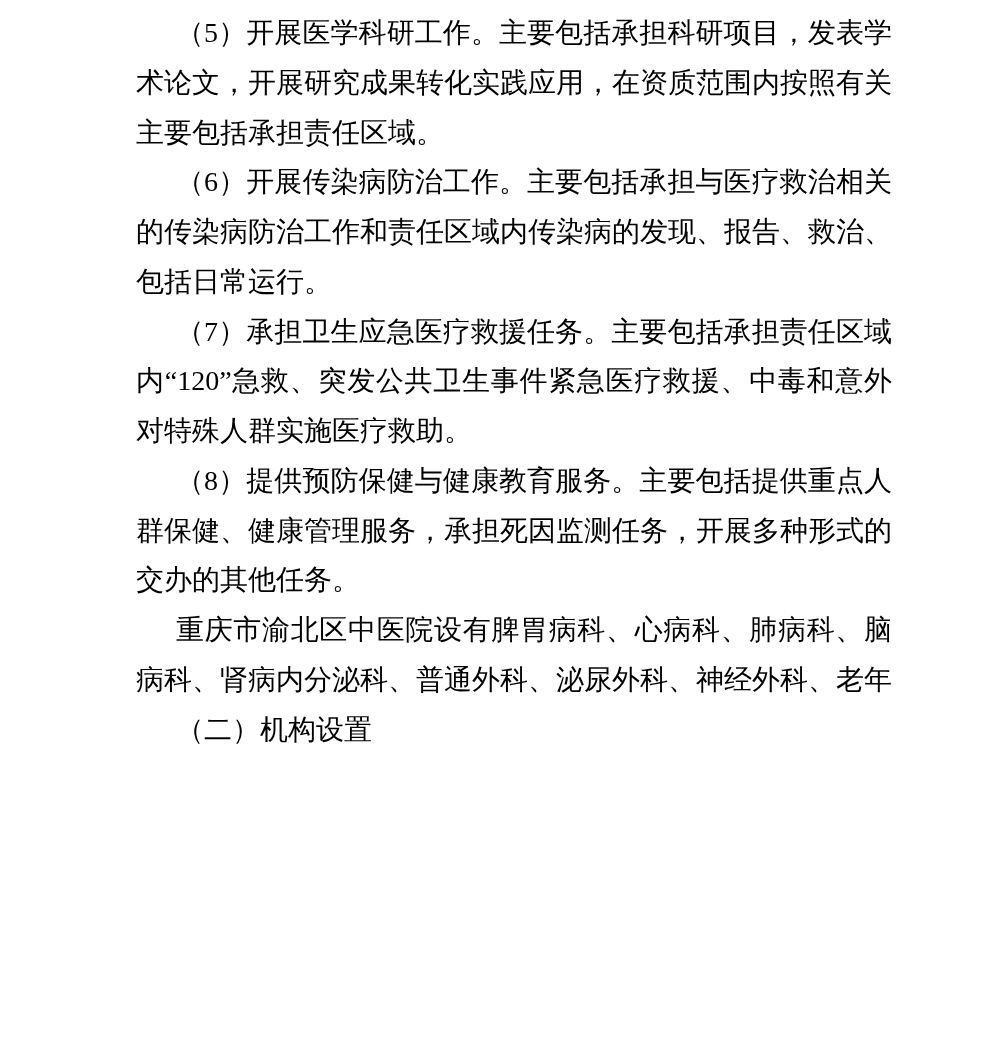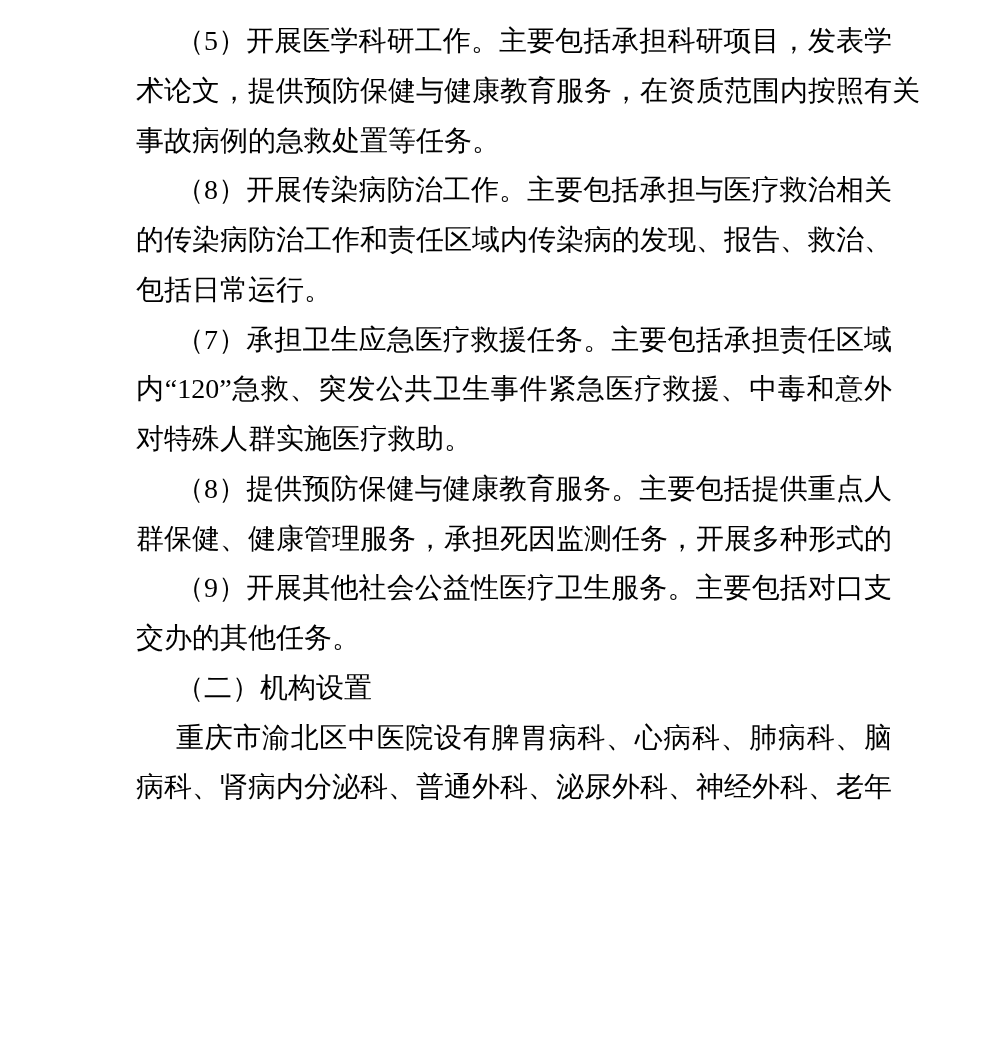--- a/index.html
+++ b/index.html
@@ -7,21 +7,21 @@
     padding: 0;
     background: #ffffff;
   }
   body {
     width: 1000px;
     height: 1056px;
     overflow: hidden;
   }
   .doc {
     margin-left: 136px;
-    padding-top: 16px;
+    padding-top: 8px;
     width: 756px;
     font-family: "Liberation Serif", "DejaVu Serif", serif;
     font-size: 28px;
     color: #000000;
   }
   .para { margin: 0; }
   .line {
     height: 49.75px;
     line-height: 49.75px;
     white-space: nowrap;
@@ -40,51 +40,50 @@
     letter-spacing: -2px;
   }
 </style>
 </head>
 <body>
 
 <div class="doc">
 
   <div class="para">
     <div class="line indent fill">（5）开展医学科研工作。主要包括承担科研项目，发表学</div>
-    <div class="line fill">术论文，提供预防保健与健康教育服务，在资质范围内按照有关</div>
-    <div class="line">事故病例的急救处置等任务。</div>
+    <div class="line fill">术论文，开展研究成果转化实践应用，在资质范围内按照有关</div>
+    <div class="line">主要包括承担责任区域。</div>
   </div>
 
   <div class="para">
-    <div class="line indent fill">（8）开展传染病防治工作。主要包括承担与医疗救治相关</div>
+    <div class="line indent fill">（6）开展传染病防治工作。主要包括承担与医疗救治相关</div>
     <div class="line fill">的传染病防治工作和责任区域内传染病的发现、报告、救治、</div>
     <div class="line">包括日常运行。</div>
   </div>
 
   <div class="para">
     <div class="line indent fill">（7）承担卫生应急医疗救援任务。主要包括承担责任区域</div>
     <div class="line fill">内“120”急救、突发公共卫生事件紧急医疗救援、中毒和意外</div>
     <div class="line">对特殊人群实施医疗救助。</div>
   </div>
 
   <div class="para">
     <div class="line indent fill">（8）提供预防保健与健康教育服务。主要包括提供重点人</div>
     <div class="line fill">群保健、健康管理服务，承担死因监测任务，开展多种形式的</div>
   </div>
 
   <div class="para">
-    <div class="line indent fill">（9）开展其他社会公益性医疗卫生服务。主要包括对口支</div>
     <div class="line">交办的其他任务。</div>
   </div>
 
   <div class="para">
   </div>
 
   <div class="para">
-    <div class="line indent">（二）机构设置</div>
+    <div class="line indent fill">重庆市渝北区中医院设有脾胃病科、心病科、肺病科、脑</div>
+    <div class="line fill">病科、肾病内分泌科、普通外科、泌尿外科、神经外科、老年</div>
   </div>
 
   <div class="para">
-    <div class="line indent fill">重庆市渝北区中医院设有脾胃病科、心病科、肺病科、脑</div>
-    <div class="line fill">病科、肾病内分泌科、普通外科、泌尿外科、神经外科、老年</div>
+    <div class="line indent">（二）机构设置</div>
   </div>
 
 </div>
 
 </body></html>

